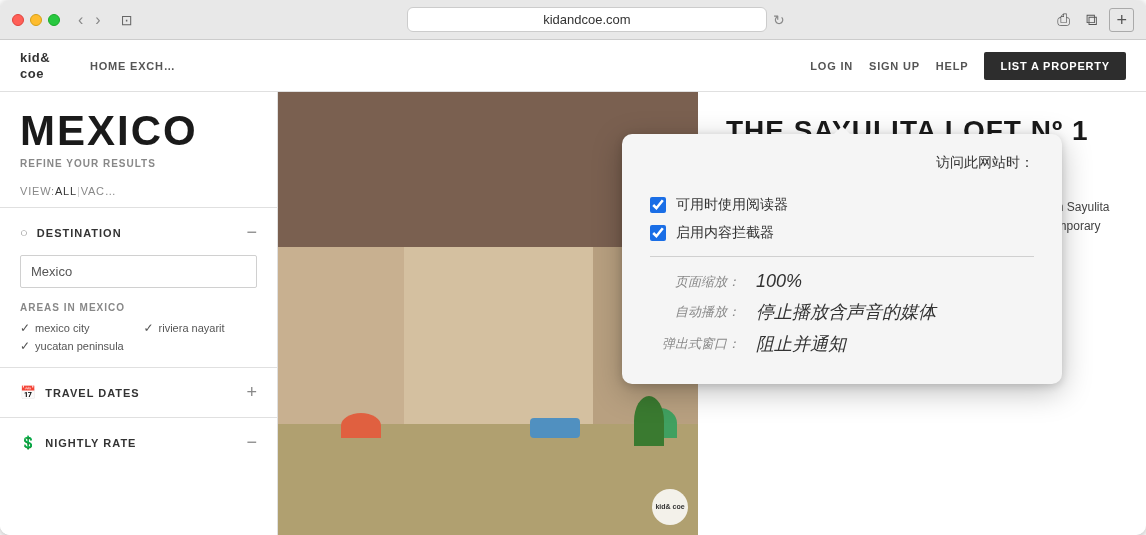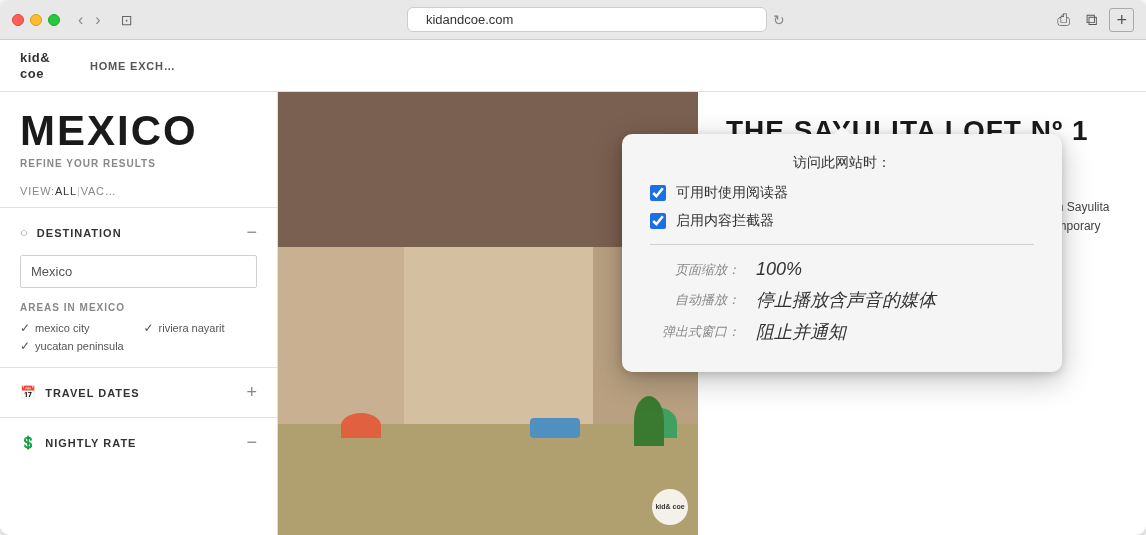--- a/index.html
+++ b/index.html
@@ -82,21 +82,21 @@
     }
 
     .address-bar {
       background: #fff;
       border: 1px solid #ccc;
       border-radius: 6px;
       padding: 4px 18px;
       font-size: 13px;
       color: #333;
       width: 360px;
-      text-align: left;
+      text-align: center;
       position: relative;
     }
 
     .reload-btn {
       background: none;
       border: none;
       cursor: pointer;
       color: #888;
       font-size: 14px;
       margin-left: 6px;
@@ -555,22 +555,22 @@
       background: #f5f5f5;
       border-radius: 10px;
       box-shadow: 0 8px 30px rgba(0,0,0,0.25), 0 2px 8px rgba(0,0,0,0.15);
       padding: 20px 28px 20px;
       pointer-events: auto;
     }
 
     .popup-title {
       font-size: 14px;
       color: #333;
-      text-align: center;
-      margin-bottom: 12px;
+      text-align: right;
+      margin-bottom: 24px;
     }
 
     .popup-separator {
       border: none;
       border-top: 1px solid #d0d0d0;
       margin: 14px 0;
     }
 
     .popup-row {
       display: flex;
@@ -659,20 +659,26 @@
 
   <div class="page-content">
 
     <div class="site-nav">
       <div class="site-logo">
         <span>kid&amp;</span>
         <span>coe</span>
       </div>
       <div class="nav-links">
         <a class="nav-link">HOME EXCH…</a>
+      </div>
+      <div class="nav-right">
+        <a class="nav-right-link">LOG IN</a>
+        <a class="nav-right-link">SIGN UP</a>
+        <a class="nav-right-link">HELP</a>
+        <button class="list-property-btn">LIST A PROPERTY</button>
       </div>
     </div>
 
     <div class="main-layout">
 
       <div class="sidebar">
         <div class="page-title-area">
           <div class="page-title">MEXICO</div>
           <div class="refine-label">REFINE YOUR RESULTS</div>
         </div>

